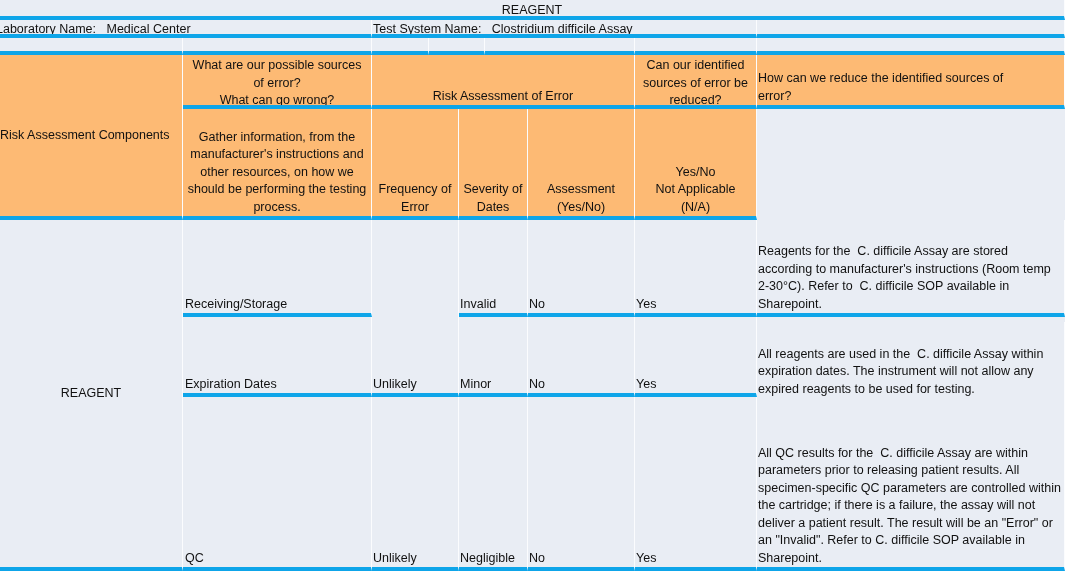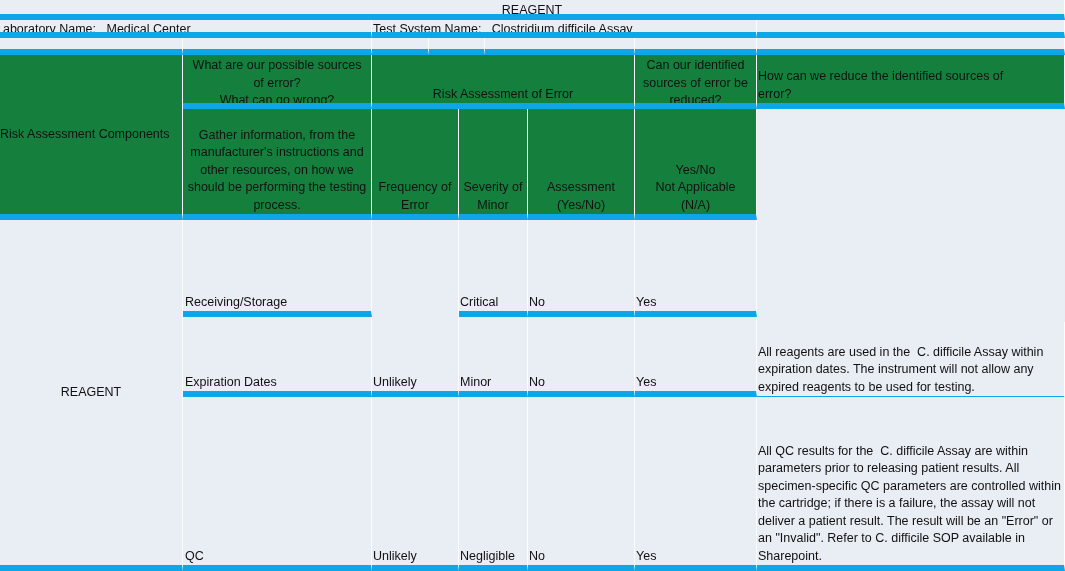--- a/index.html
+++ b/index.html
@@ -1,20 +1,20 @@
 <!DOCTYPE html>
 <html><head>
 <meta charset="utf-8">
 <style>
   html,body{margin:0;padding:0;}
   body{width:1065px;height:571px;overflow:hidden;background:#e9edf4;font-family:"Liberation Sans",sans-serif;font-size:12.5px;color:#111;}
   .sheet{position:relative;width:1065px;height:571px;}
-  .c{position:absolute;box-sizing:border-box;border-right:1px solid #fbfcfe;border-bottom:6px solid #0ea5e9;overflow:hidden;line-height:17.5px;}
+  .c{position:absolute;box-sizing:border-box;border-right:1px solid #fbfcfe;border-bottom:4px solid #0ea5e9;overflow:hidden;line-height:17.5px;}
   .light{background:#e9edf4;}
-  .gray{background:#15803d;}
+  .gray{background:#fdba74;}
   .ctr{text-align:center;}
   .bot{display:flex;flex-direction:column;justify-content:flex-end;}
   .mid{display:flex;flex-direction:column;justify-content:center;}
   .pad{padding:0 2px;}
 </style>
 </head>
 <body>
 
 <div class="sheet">
 
@@ -59,21 +59,21 @@
     <div>reduced?</div>
   </div>
 
   <div class="c gray ctr bot" style="left:183px;top:109px;width:189px;height:111px;padding:0 3px 0 3px;">
     <div>Gather information, from the manufacturer's instructions and other resources, on how we should be performing the testing process.</div>
   </div>
   <div class="c gray ctr bot" style="left:372px;top:109px;width:87px;height:111px;">
     <div>Frequency of Error</div>
   </div>
   <div class="c gray ctr bot" style="left:459px;top:109px;width:69px;height:111px;">
-    <div>Severity of Minor</div>
+    <div>Severity of Dates</div>
   </div>
   <div class="c gray ctr bot" style="left:528px;top:109px;width:107px;height:111px;padding:0 14px;">
     <div>Assessment (Yes/No)</div>
   </div>
   <div class="c gray ctr bot" style="left:635px;top:109px;width:122px;height:111px;">
     <div>Yes/No</div>
     <div>Not Applicable</div>
     <div>(N/A)</div>
   </div>
 
@@ -81,27 +81,30 @@
     <span>REAGENT</span>
   </div>
 
   <div class="c light bot" style="left:183px;top:220px;width:189px;height:97px;padding-left:2px;">
       <span>Receiving/Storage</span>
     </div>
   <div class="c light bot" style="left:372px;top:220px;width:87px;height:120px;padding-left:1px;">
       <span>Occassional</span>
     </div>
   <div class="c light bot" style="left:459px;top:220px;width:69px;height:97px;padding-left:1px;">
-      <span>Critical</span>
+      <span>Invalid</span>
     </div>
   <div class="c light bot" style="left:528px;top:220px;width:107px;height:97px;padding-left:1px;">
       <span>No</span>
     </div>
   <div class="c light bot" style="left:635px;top:220px;width:122px;height:97px;padding-left:1px;">
       <span>Yes</span>
+    </div>
+  <div class="c light bot" style="left:757px;top:220px;width:308px;height:97px;padding-left:1px;">
+      <span style="white-space:pre-wrap;">Reagents for the  C. difficile Assay are stored according to manufacturer's instructions (Room temp 2-30°C). Refer to  C. difficile SOP available in Sharepoint.</span>
     </div>
 
   <div class="c light bot" style="left:183px;top:317px;width:189px;height:80px;padding-left:2px;">
       <span>Expiration Dates</span>
     </div>
   <div class="c light bot" style="left:372px;top:317px;width:87px;height:80px;padding-left:1px;">
       <span>Unlikely</span>
     </div>
   <div class="c light bot" style="left:459px;top:317px;width:69px;height:80px;padding-left:1px;">
       <span>Minor</span>

